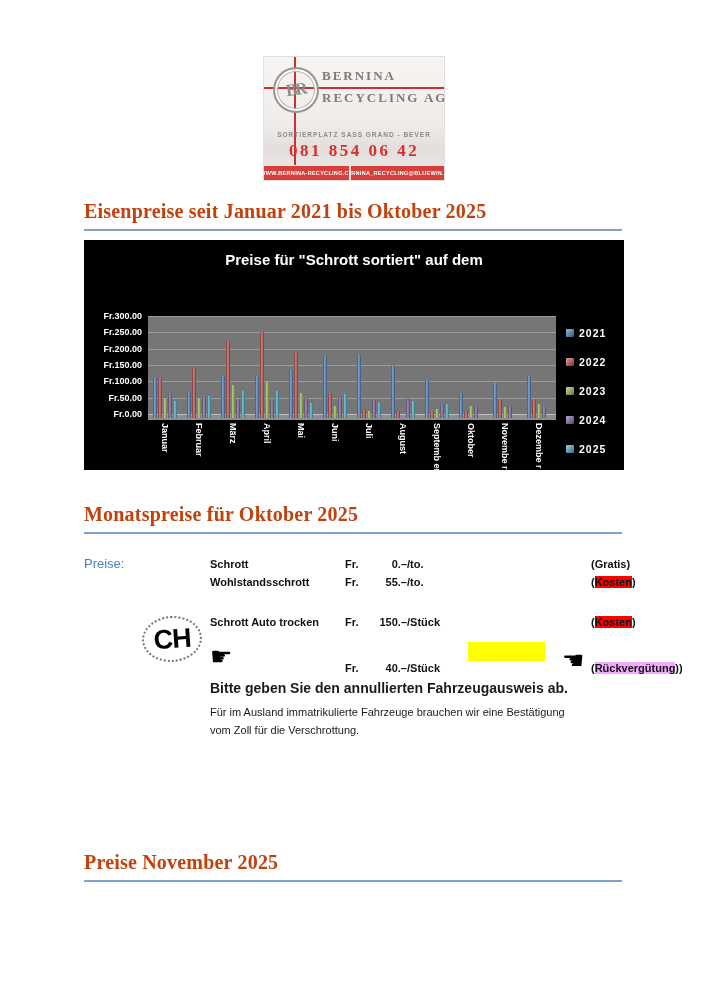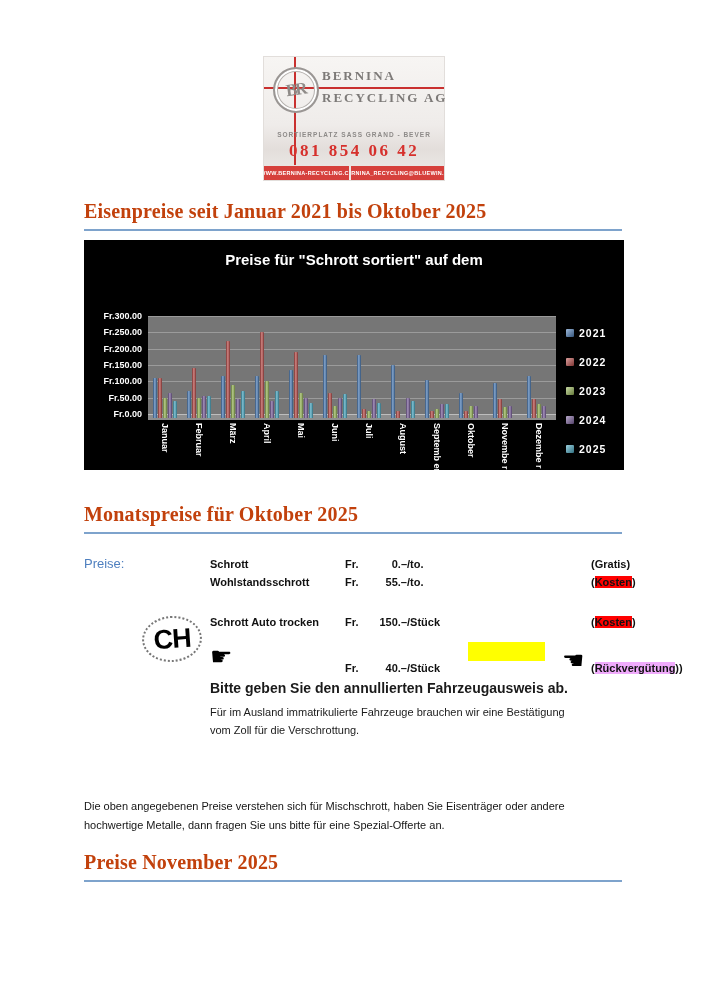--- a/index.html
+++ b/index.html
@@ -256,17 +256,16 @@
     </div>
     <div class="hand hand-right">☚</div>
 
     <div class="bitte">Bitte geben Sie den annullierten Fahrzeugausweis ab.</div>
     <div class="ausland">
       <div>Für im Ausland immatrikulierte Fahrzeuge brauchen wir eine Bestätigung</div>
       <div>vom Zoll für die Verschrottung.</div>
     </div>
   </div>
 
-  <div class="para" style="top:797px;">Die oben angegebenen Preise verstehen sich für Mischschrott, haben Sie Eisenträger oder andere hochwertige Metalle, dann fragen Sie uns bitte für eine Spezial-Offerte an.</div>
 
   <div class="heading" style="top:851px;">Preise November 2025</div>
 
 </div>
 
 </body></html>

